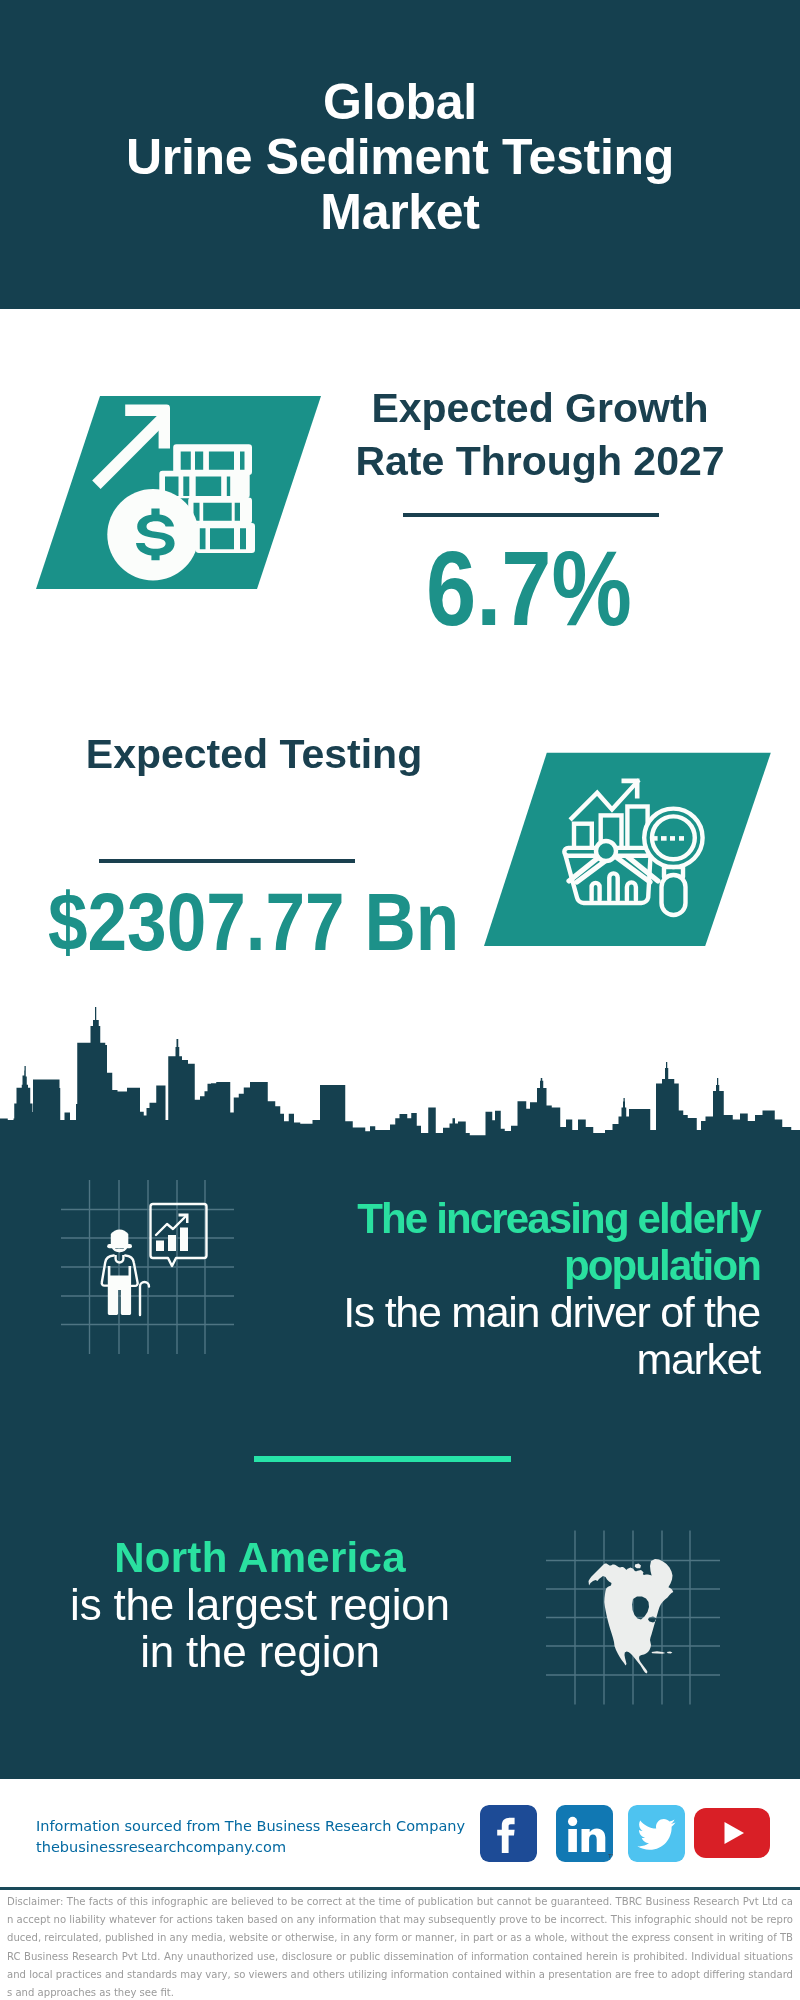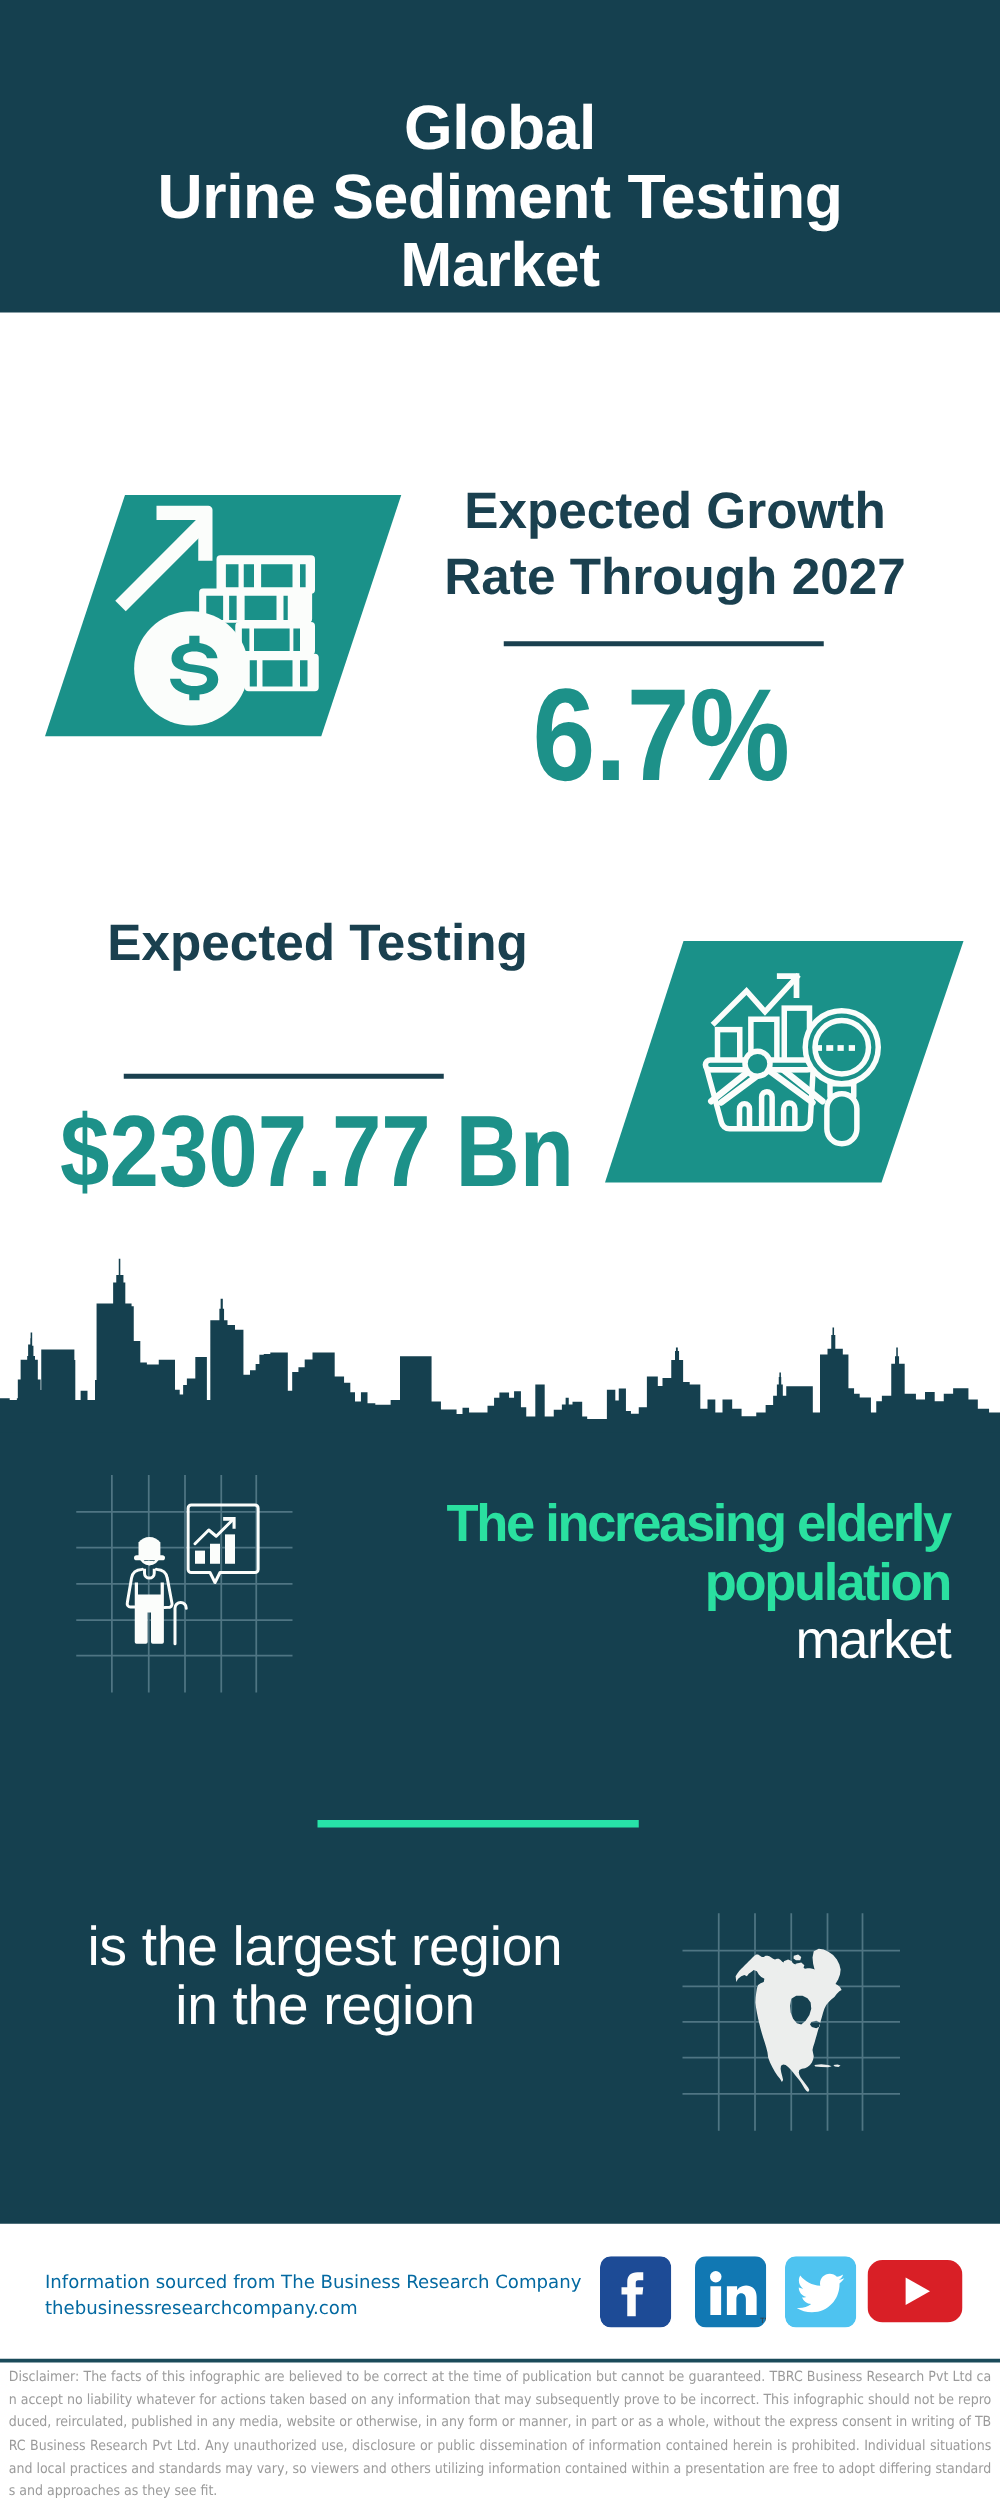--- a/index.html
+++ b/index.html
@@ -2,21 +2,21 @@
 <html><head>
 <meta charset="utf-8">
 <title>Global Urine Sediment Testing Market</title>
 <style>
   html,body{margin:0;padding:0;}
   body{width:800px;height:2000px;background:#ffffff;
        font-family:"Liberation Sans",sans-serif;overflow:hidden;}
   .page{position:relative;width:800px;height:2000px;background:#fff;overflow:hidden;}
 
   
-  .hdr{position:absolute;left:0;top:0;width:800px;height:250px;background:#15404f;}
+  .hdr{position:absolute;left:0;top:0;width:800px;height:309px;background:#15404f;}
   .hdr-title{position:absolute;left:0;top:75px;width:800px;text-align:center;
              color:#ffffff;font-size:50px;font-weight:bold;line-height:55px;
              letter-spacing:-0.3px;}
   .para-icon{position:absolute;}
   .stat-label{position:absolute;color:#1a404f;font-size:41px;font-weight:bold;
               line-height:53px;text-align:center;white-space:nowrap;}
   .rule{position:absolute;height:4px;background:#1a404f;}
   .stat-value{position:absolute;color:#1d9189;font-weight:bold;white-space:nowrap;
               transform-origin:left top;}
 
@@ -235,28 +235,30 @@
           <rect x="101" y="68.5" width="8" height="10.5"></rect>
           <rect x="113" y="63" width="8" height="16"></rect>
           <rect x="125" y="55.5" width="8" height="23.5"></rect>
         </g>
       </g>
     </svg>
 
     <div class="blk-text" style="left:280px;top:1195px;width:480px;">
       <div class="accent">The increasing elderly</div>
       <div class="accent">population</div>
+      <div>Is the main driver of the</div>
       <div>market</div>
     </div>
 
     <div class="sep" style="left:254px;top:1456px;width:257px;"></div>
   </div>
 
   <div>
     <div class="blk-text-lg" style="left:25px;top:1534px;width:470px;">
+      <div class="accent">North America</div>
       <div>is the largest region</div>
       <div>in the region</div>
     </div>
 
     <svg class="gridbox" style="left:545px;top:1515px;" width="190" height="200" viewBox="0 0 190 200">
       <g stroke="#4f7583" stroke-width="1.4">
         <line x1="30" y1="15.5" x2="30" y2="189.5"></line>
         <line x1="59" y1="15.5" x2="59" y2="189.5"></line>
         <line x1="88" y1="15.5" x2="88" y2="189.5"></line>
         <line x1="117" y1="15.5" x2="117" y2="189.5"></line>

